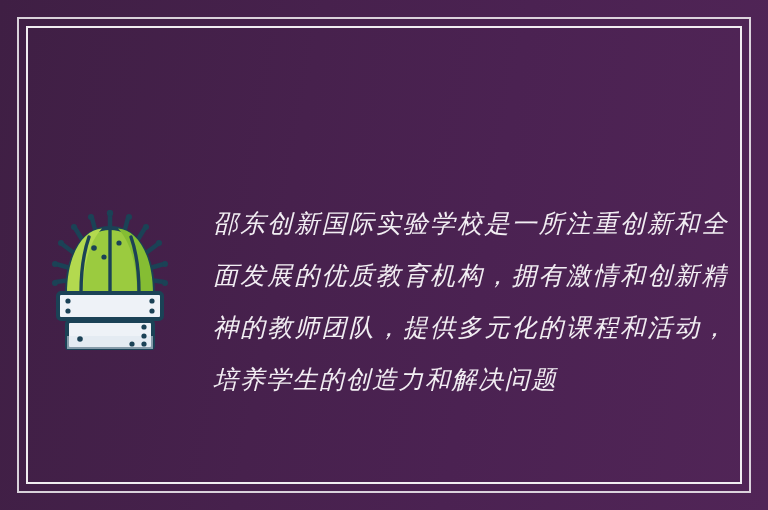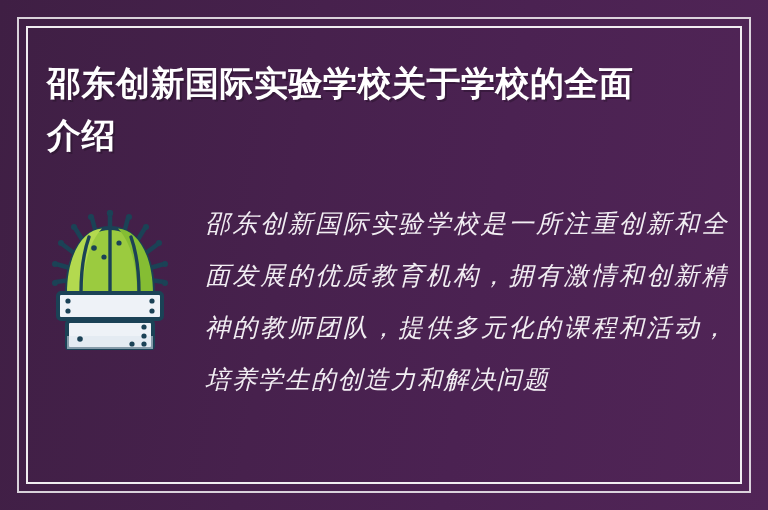--- a/index.html
+++ b/index.html
@@ -65,21 +65,21 @@
   }
 
   
   #content-row {
     position: absolute;
     left: 47px;
     top: 196px;
     right: 40px;
     display: flex;
     align-items: flex-start;
-    gap: 32px;
+    gap: 40px;
   }
 
   
   #cactus-illustration {
     flex: 0 0 auto;
     width: 126px;
     height: 140px;
     margin-top: 14px;
   }
   #cactus-illustration svg {
@@ -107,23 +107,20 @@
   }
 </style>
 </head>
 <body>
 
 <div id="poster">
 
   <div class="frame frame-outer"></div>
   <div class="frame frame-inner"></div>
 
-  <div id="title-block">
-    <h1 id="poster-title">邵东创新国际实验学校关于学校的全面介绍</h1>
-  </div>
 
   <div id="content-row">
 
     <div id="cactus-illustration">
       <svg viewBox="0 0 126 140" xmlns="http://www.w3.org/2000/svg" aria-hidden="true">
 
         <g stroke="#1b4256" stroke-width="4.5" stroke-linecap="round" fill="none">
           <line x1="63" y1="4" x2="63" y2="20"></line>
           <line x1="45" y1="8" x2="49" y2="23"></line>
           <line x1="81" y1="8" x2="77" y2="23"></line>

